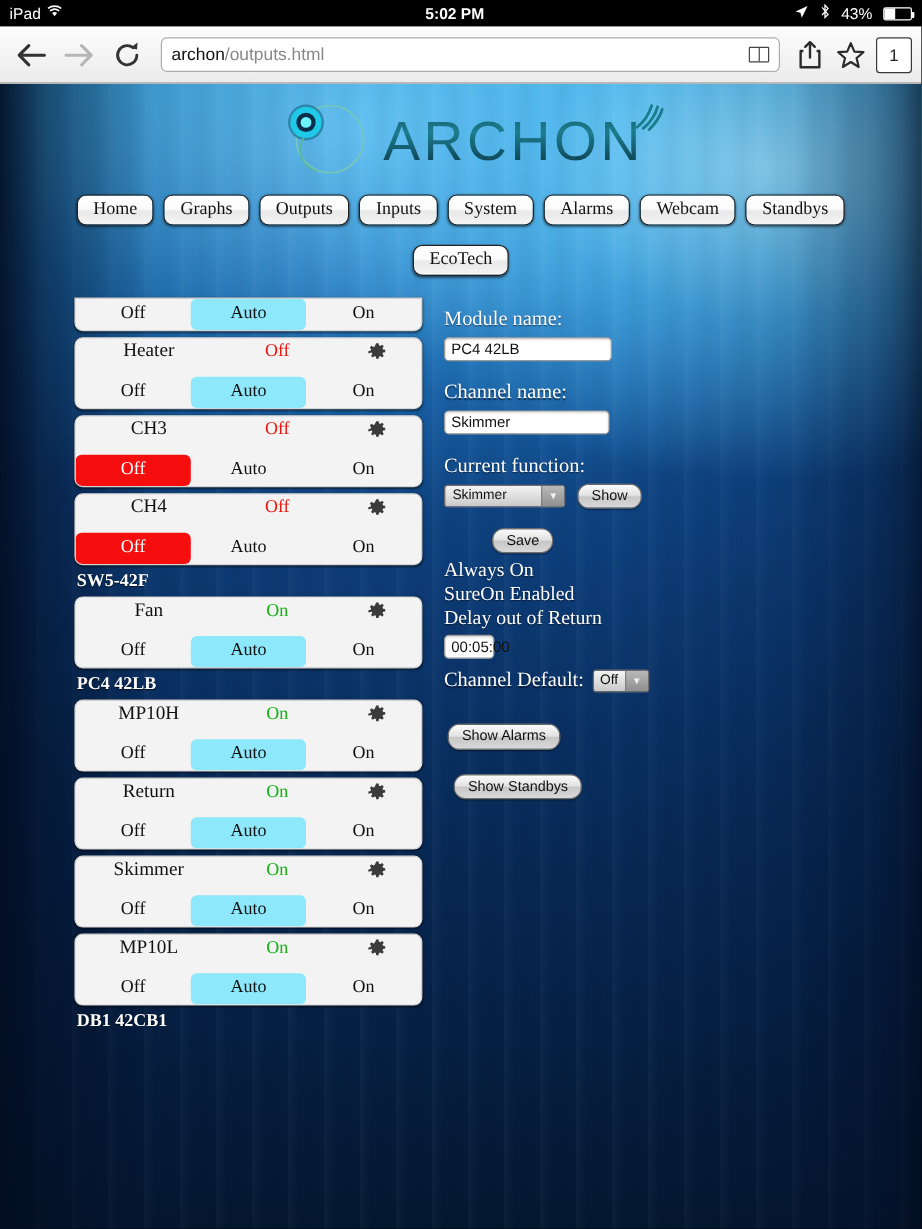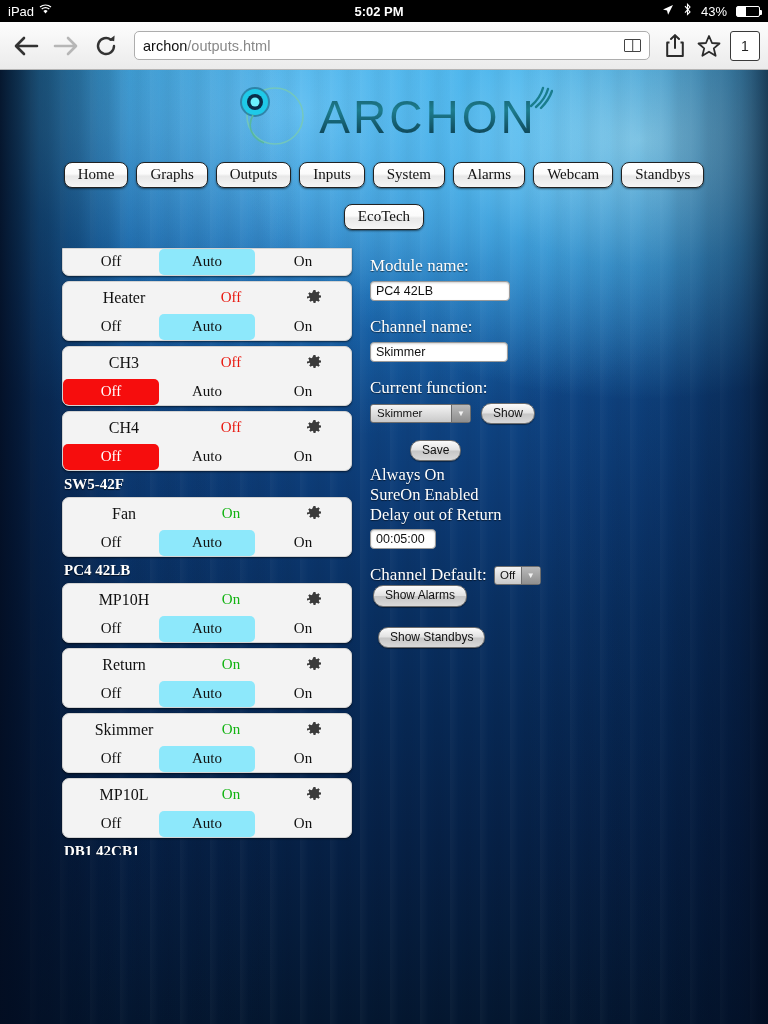--- a/index.html
+++ b/index.html
@@ -155,22 +155,22 @@
   .card {
     background: #f3f3f3;
     border: 1px solid #d3d3d3;
     border-radius: 7px;
     box-shadow: 0 1px 2px rgba(0,0,0,0.55);
     margin-bottom: 5px;
     overflow: hidden;
   }
   .card.clipped-top { border-top-left-radius:0; border-top-right-radius:0; }
   .card-head {
-    display:flex; align-items:flex-start;
-    height: 32px; padding: 7px 2px;
+    display:flex; align-items:flex-end;
+    height: 32px; padding: 12px 2px;
   }
   .ch-name {
     flex: 1.35; text-align:center; font-size: 16px; color:#111;
   }
   .ch-state {
     flex: 1.1; text-align:center; font-size: 15px; font-weight: 400;
   }
   .ch-state.on  { color: #12b312; }
   .ch-state.off { color: #e8180f; }
   .ch-gear { flex: 0.8; display:flex; justify-content:center; align-items:center; }
@@ -227,24 +227,24 @@
     border:1px solid #6e6e6e; border-radius: 10px;
     font-family:"Liberation Sans", sans-serif; font-size: 12px; color:#111;
     padding: 2px 11px 3px; line-height:1.2;
     box-shadow: 0 1px 1px rgba(0,0,0,0.4);
   }
   .info-line {
     color:#fff; font-size: 16.5px; line-height: 20px;
     text-shadow: 0 1px 1px rgba(0,0,0,0.55);
   }
   #save-row { margin: 12px 0 4px 40px; }
-  #delay-input { margin-top: 4px; width: 66px; }
-  #chdef-row { display:flex; align-items:center; gap:7px; margin-top: 16px; }
+  #delay-input { margin-top: 4px; width: 42px; }
+  #chdef-row { display:flex; align-items:center; gap:7px; margin-top: 8px; }
   #chdef-row .field-label { margin-bottom:0; }
-  #alarms-btn-row  { margin-left: 3px;}
+  #alarms-btn-row  { margin-top: 26px; margin-left: 3px;}
   #standbys-btn-row{ margin-top: 20px; margin-left: 8px;}
 </style>
 </head>
 <body>
 
 <div id="status-bar">
   <div id="status-left">
     <span>iPad</span>
     <span class="wifi-glyph">
       <svg width="13" height="11" viewBox="0 0 13 11" aria-hidden="true">

